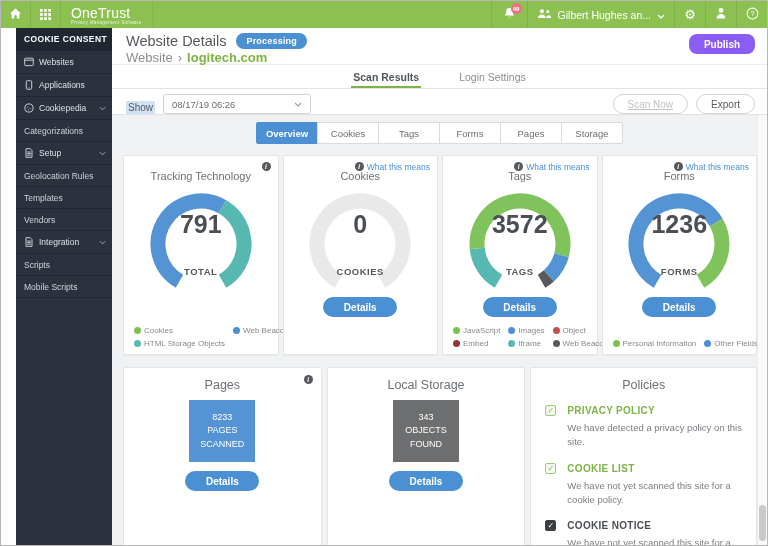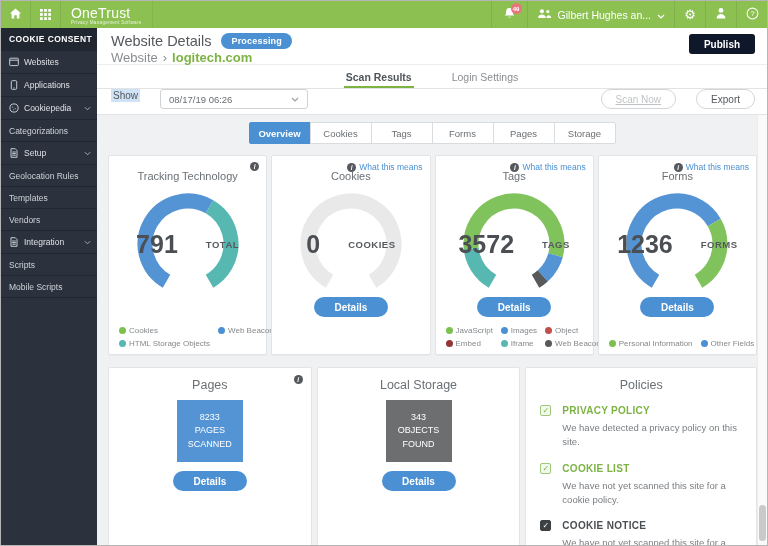--- a/index.html
+++ b/index.html
@@ -14,69 +14,69 @@
   .tb-brand { font-size:14px; font-weight:500; letter-spacing:.2px; line-height:14px; }
   .tb-brand-sub { font-size:4.6px; opacity:.8; letter-spacing:.3px; }
   .tb-spacer { flex:1; }
   .tb-seg { display:flex; align-items:center; justify-content:center; border-left:1px solid rgba(0,0,0,.08); cursor:pointer; }
   .tb-bell { width:36px; position:relative; }
   .tb-badge { position:absolute; top:2px; right:5px; min-width:11px; height:11px; border-radius:6px; background:#e8757b; color:#fff; font-size:6px; font-weight:bold; display:flex; align-items:center; justify-content:center; padding:0 2px; }
   .tb-user { padding:0 9px; gap:6px; font-size:10.5px; }
   .tb-sq { width:31px; font-size:13px; }
 
   
-  .body { display:flex; height:519px; }
+  .body { display:flex; height:519px;padding-left:15px; }
   .sidebar { width:96px; background:#2b323d; color:#dfe3e8; flex-shrink:0; }
   .sb-header { height:23px; line-height:23px; background:#202731; font-size:8.5px; font-weight:bold; letter-spacing:.4px; padding-left:8px; color:#fff; }
   .sb-item { display:flex; align-items:center; height:23px; padding:0 6px 0 8px; font-size:8.5px; border-bottom:1px solid rgba(0,0,0,.22); cursor:pointer; color:#dde1e6; }
   .sb-item .sb-icon { width:10px; height:10px; margin-right:5px; color:#c6ccd3; flex-shrink:0; display:inline-flex; }
   .sb-item.child { height:22px; color:#ced3d9; }
   .sb-chev { margin-left:auto; width:7px; height:5px; display:inline-flex; color:#aab0b8; }
   .main { flex:1; display:flex; flex-direction:column; background:#fff; min-width:0; }
 
   
   .page-header { height:37px; position:relative; padding:5px 12px 0 14px; border-bottom:1px solid #ededed; background:#fff; }
   .ph-row { display:flex; align-items:center; gap:10px; }
   .ph-title { font-size:14.5px; color:#54585c; font-weight:500; }
   .status-badge { background:#4a90d2; color:#fff; font-size:9px; font-weight:bold; border-radius:9px; padding:3px 10px; letter-spacing:.2px; }
   .breadcrumb { margin-top:1px; font-size:13px; color:#8a8e92; display:flex; gap:5px; align-items:flex-end; }
   .bc-cur { color:#7cb342; font-weight:bold; }
-  .publish-btn { position:absolute; right:12px; top:6px; width:66px; height:20px; border:none; border-radius:3px; background:#0f172a; color:#fff; font-size:10px; font-weight:bold; font-family:inherit; cursor:default; }
+  .publish-btn { position:absolute; right:12px; top:6px; width:66px; height:20px; border:none; border-radius:8px; background:#8b5cf6; color:#fff; font-size:10px; font-weight:bold; font-family:inherit; cursor:default; }
 
   
   .tabs { height:24px; display:flex; justify-content:center; gap:36px; border-bottom:1px solid #e3e3e3; background:#fff; }
   .tab { font-size:10.5px; color:#8a8e92; display:flex; align-items:center; position:relative; cursor:pointer; padding:0 2px; }
   .tab.active { color:#4f5458; font-weight:bold; }
   .tab.active::after { content:""; position:absolute; bottom:0; left:0; right:0; height:2px; background:#7cb342; }
 
   
-  .toolbar { height:26px; display:flex; align-items:flex-start; padding:0 12px 0 14px; border-bottom:1px solid #e3e3e3; background:#fff;gap:12px; }
+  .toolbar { height:26px; display:flex; align-items:flex-end; padding:0 12px 0 14px; border-bottom:1px solid #e3e3e3; background:#fff; }
   .show-label { font-size:10px; color:#55585c; background:#cfe2f6; padding:1px 2px; }
   .date-select { margin-left:8px; width:148px; height:20px; border:1px solid #cfd2d4; border-radius:3px; display:flex; align-items:center; padding:0 8px; font-size:9.5px; color:#6a6e72; cursor:pointer; background:#fff; }
   .date-select .sel-caret { margin-left:auto; color:#9aa0a4; width:8px; height:5px; display:inline-flex; }
   .tbar-spacer { flex:1; }
   .pill-btn { height:20px; border-radius:10px; border:1px solid #d2d5d7; background:#fff; font-size:10px; font-family:inherit; padding:0 14px; cursor:pointer; }
   .scan-now { color:#c0c3c5;text-decoration:underline; }
   .export { color:#55585c; margin-left:8px; }
 
   
   .content { flex:1; background:#f0f1f2; position:relative; overflow:hidden; padding-top:7px; }
   .subtabs { display:flex; justify-content:center; }
   .subtab { width:62px; height:22px; background:#fff; border:1px solid #d9dcde; margin-left:-1px; display:flex; align-items:center; justify-content:center; font-size:9.5px; color:#6a6e72; cursor:pointer; }
   .subtab:first-child { border-radius:2px 0 0 2px; margin-left:0; }
   .subtab:last-child { border-radius:0 2px 2px 0; }
   .subtab.active { background:#4a90d2; border-color:#4a90d2; color:#fff; font-weight:bold; }
 
   .row1 { display:flex; gap:4px; margin:11px 10px 0 11px; }
   .gcard { flex:1; background:#fff; border:1px solid #e2e5e7; border-radius:2px; height:200px; position:relative; box-shadow:0 1px 1px rgba(0,0,0,.03); }
-  .ginfo { position:absolute; top:6px; right:7px; display:flex; align-items:flex-end; gap:3px; font-size:8.5px; color:#4a90d2; cursor:pointer; }
+  .ginfo { position:absolute; top:6px; right:7px; display:flex; align-items:flex-start; gap:3px; font-size:8.5px; color:#4a90d2; cursor:pointer; }
   .info-dot { width:9px; height:9px; border-radius:50%; background:#55585c; color:#fff; font-size:6.5px; font-weight:bold; display:inline-flex; align-items:center; justify-content:center; font-style:italic; }
   .gtitle { text-align:center; margin-top:14px; font-size:11px; color:#6b7075; }
   .gauge-wrap { position:relative; width:122px; height:116px; margin:4px auto 0; }
-  .gauge-center { position:absolute; inset:0; display:flex; flex-direction:row; align-items:center; justify-content:center; pointer-events:none;gap:28px; }
+  .gauge-center { position:absolute; inset:0; display:flex; flex-direction:column; align-items:center; justify-content:center; pointer-events:none;gap:28px; }
   .gauge-value { font-size:25px; font-weight:bold; color:#4b4f53; line-height:25px; }
   .gauge-unit { font-size:9.5px; font-weight:bold; color:#55585c; letter-spacing:.5px; margin-top:1px; }
   .details-btn { position:absolute; top:141px; left:50%; transform:translateX(-50%); width:74px; height:20px; border:none; border-radius:10px; background:#4a90d2; color:#fff; font-size:10px; font-weight:bold; font-family:inherit; cursor:pointer; }
   .glegend { position:absolute; bottom:6px; left:10px; right:4px; display:grid; grid-template-columns:repeat(3,auto); justify-content:start; column-gap:8px; row-gap:4px; font-size:8px; color:#85898c; }
   .glegend.cols2 { grid-template-columns:repeat(2,auto); }
   .legend-item { display:flex; align-items:center; gap:3px; white-space:nowrap; }
   .legend-dot { width:7px; height:7px; border-radius:50%; flex-shrink:0; }
 
   .row2 { display:flex; gap:5px; margin:12px 10px 0 11px; }
   .scard { flex:1; background:#fff; border:1px solid #e2e5e7; border-radius:2px; height:215px; position:relative; padding-top:10px; box-shadow:0 1px 1px rgba(0,0,0,.03); }

